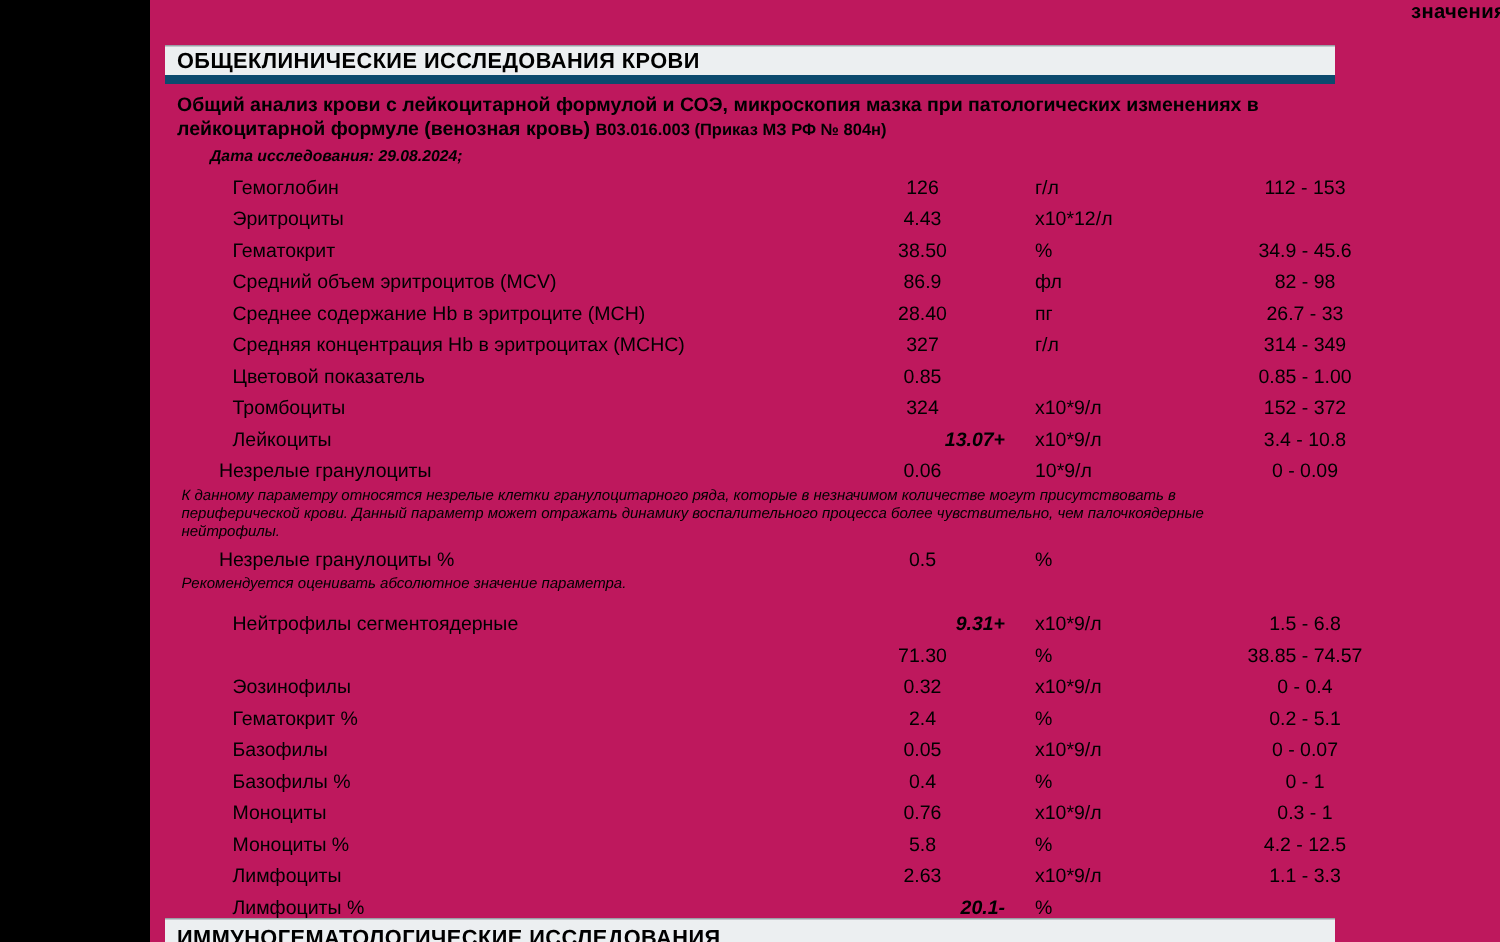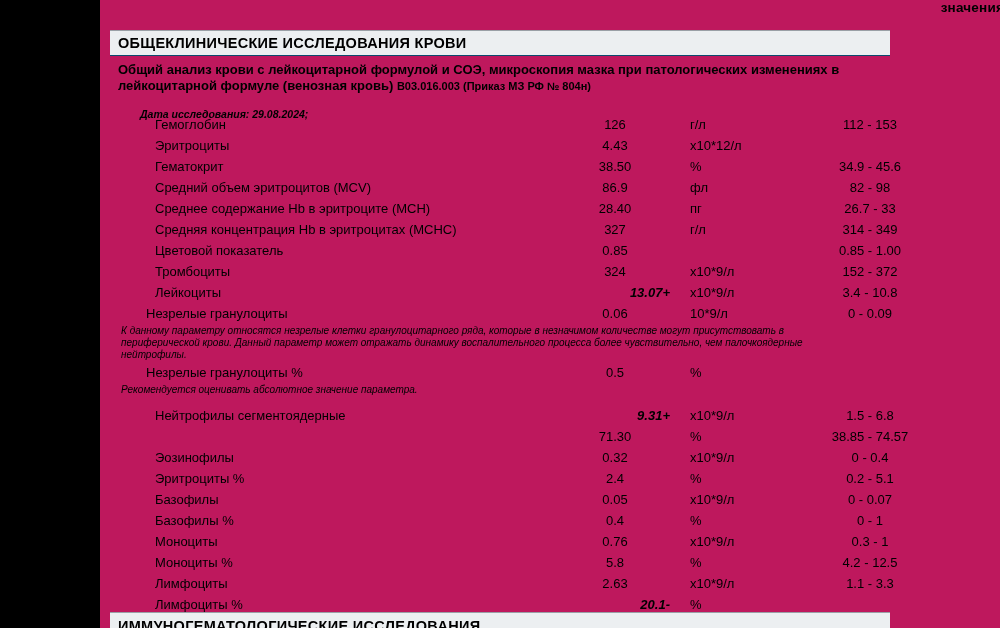--- a/index.html
+++ b/index.html
@@ -51,21 +51,21 @@
   }
 
   .section-header {
     position: absolute;
     left: 10px;
     top: 30px;
     width: 780px;
     height: 26px;
     background: #eceff1;
     border-top: 1px solid #9aa0a6;
-    border-bottom: 1px solid #0c4a6e;
+    border-bottom: 6px solid #0c4a6e;
     display: flex;
     align-items: center;
     padding-left: 8px;
     box-sizing: border-box;
     font-size: 14.5px;
     font-weight: bold;
     letter-spacing: 0.3px;
   }
 
   .test-title {
@@ -77,21 +77,21 @@
     font-weight: bold;
     line-height: 16px;
   }
   .test-title .code {
     font-size: 11px;
     font-weight: bold;
   }
   .test-date {
     position: absolute;
     left: 40px;
-    top: 108px;
+    top: 98px;
     font-size: 10.5px;
     font-style: italic;
     font-weight: bold;
   }
 
   .rows {
     position: absolute;
     left: 0;
     top: 114px;
     width: 800px;
@@ -262,21 +262,21 @@
           <div class="unit">%</div>
           <div class="ref">38.85 - 74.57</div>
         </div>
         <div class="row">
           <div class="name">Эозинофилы</div>
           <div class="value">0.32</div>
           <div class="unit">х10*9/л</div>
           <div class="ref">0 - 0.4</div>
         </div>
         <div class="row">
-          <div class="name">Эритроциты %</div>
+          <div class="name">Гематокрит %</div>
           <div class="value">2.4</div>
           <div class="unit">%</div>
           <div class="ref">0.2 - 5.1</div>
         </div>
         <div class="row">
           <div class="name">Базофилы</div>
           <div class="value">0.05</div>
           <div class="unit">х10*9/л</div>
           <div class="ref">0 - 0.07</div>
         </div>

